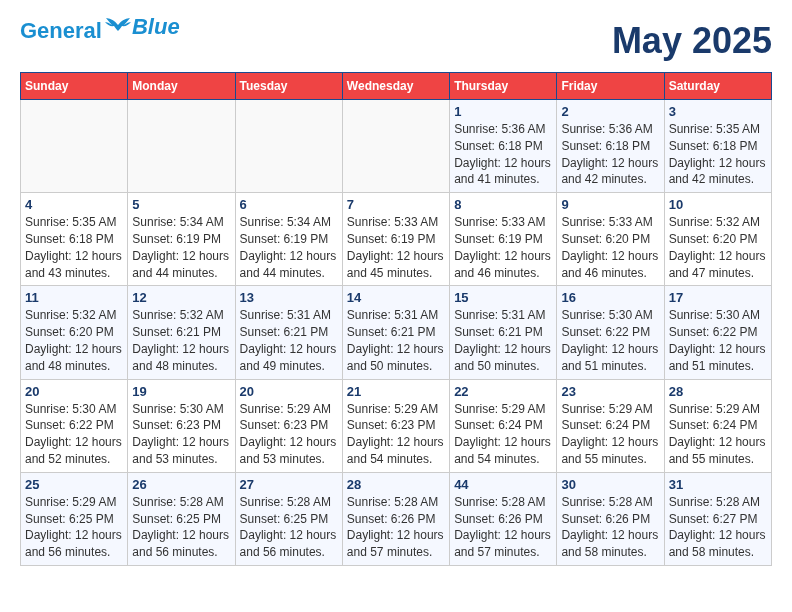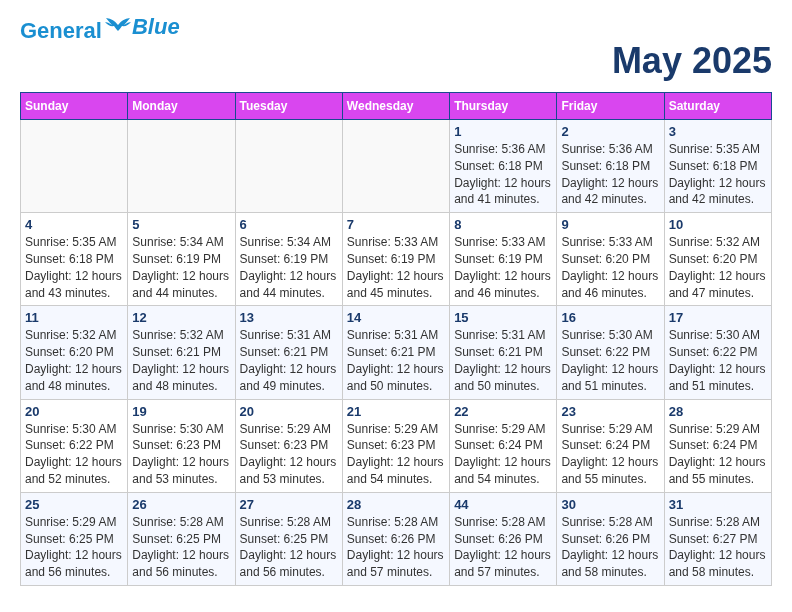--- a/index.html
+++ b/index.html
@@ -25,38 +25,37 @@
       font-size: 22px;
       font-weight: bold;
       color: #1a3a6b;
       line-height: 1;
     }
     .logo-text span {
       color: #1a8fd1;
     }
     .title-area {
       text-align: right;
-      margin-top: 20px;
     }
     .main-title {
       font-size: 36px;
       font-weight: bold;
       color: #1a3a6b;
     }
     .subtitle {
       font-size: 16px;
       color: #333;
     }
     table {
       width: 100%;
       border-collapse: collapse;
       font-size: 11px;
     }
     thead tr {
-      background-color: #d946ef;
+      background-color: #ef4444;
       color: white;
       margin-left: 12px;
     }
     thead th {
       padding: 6px 4px;
       text-align: left;
       font-weight: bold;
       font-size: 12px;
       border: 1px solid #1a4a90;
     }

